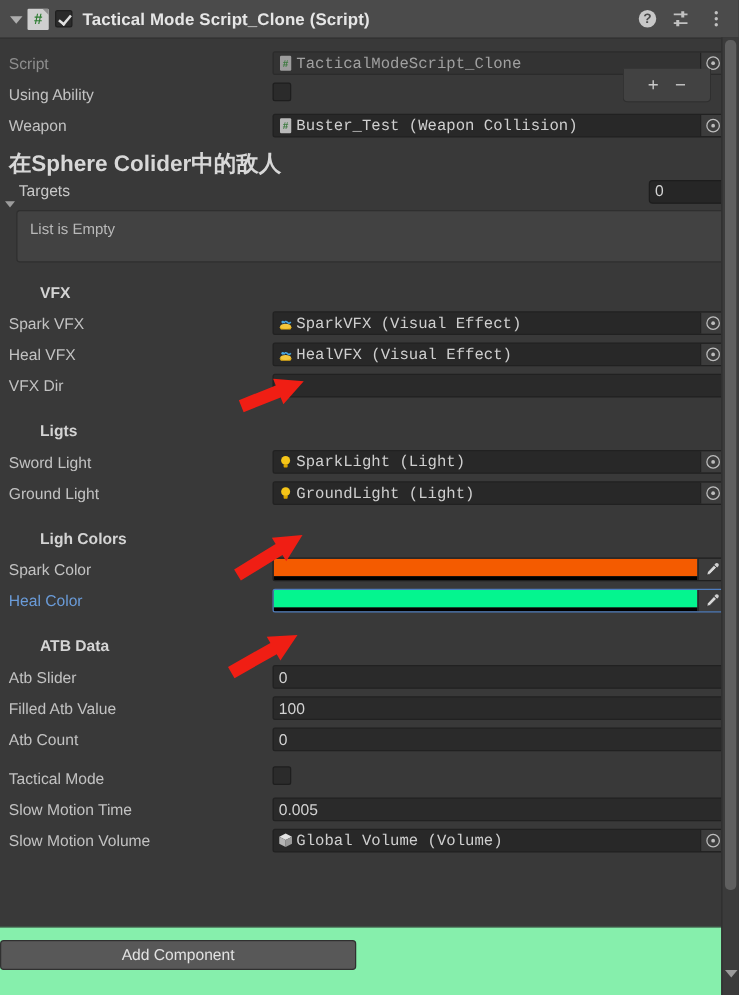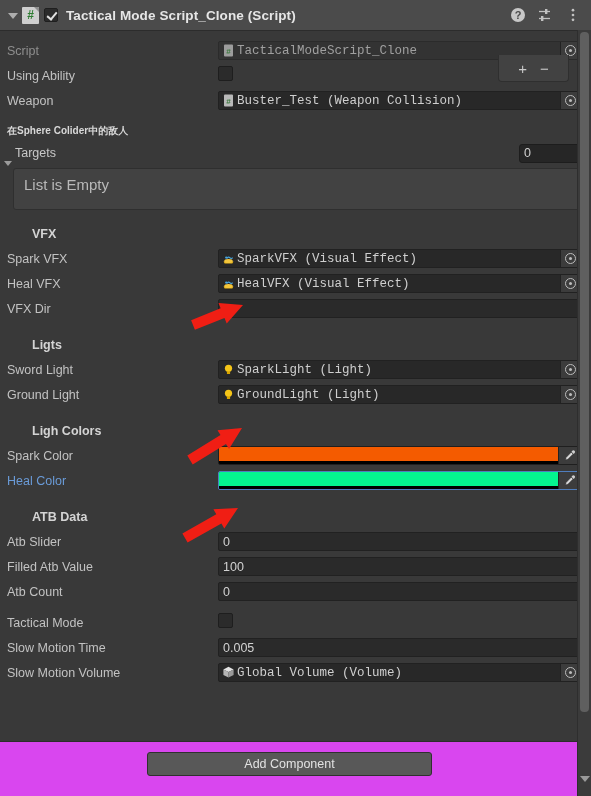--- a/index.html
+++ b/index.html
@@ -87,39 +87,39 @@
 
   .small-cbox{
     width:15px;height:15px;border-radius:2px;background:#2b2b2b;border:1px solid #1e1e1e;
     box-sizing:border-box;cursor:pointer;
   }
 
   .section-head{
     font-size:12.5px;font-weight:bold;color:#d4d4d4;padding-left:4px;
     height:25px;display:flex;align-items:center;margin-left:25px;
   }
-  .cjk-note{font-size:10px;font-weight:bold;color:#d8d8d8;padding-left:4px;height:23px;display:flex;align-items:center;}
+  .cjk-note{font-size:18px;font-weight:bold;color:#d8d8d8;padding-left:4px;height:23px;display:flex;align-items:center;}
   .spacer{height:11px;}
   .spacer-sm{height:6px;}
 
   
   .targets-row{display:flex;align-items:center;height:22px;}
   .tri{width:12px;flex:0 0 12px;position:relative;cursor:pointer;}
   .tri:after{content:"";position:absolute;left:1px;top:8px;
     border-left:4.5px solid transparent;border-right:4.5px solid transparent;border-top:5.5px solid #9c9c9c;}
   .targets-label{font-size:12.5px;color:#c8c8c8;}
   .size-field{
     margin-left:auto;width:62px;height:19px;background:#262626;border:1px solid #1d1d1d;
     border-radius:3px;display:flex;align-items:center;padding:0 4px;box-sizing:border-box;
     font-size:12.5px;color:#d2d2d2;
   }
   .list-box{
     margin:4px 0 0 10px;height:42px;background:#424242;border:1px solid #2f2f2f;border-radius:3px;
     display:flex;align-items:flex-start;padding:7px 0 0 10px;box-sizing:border-box;
-    font-size:15px;color:#b9b9b9;position:relative;
+    font-size:12px;color:#b9b9b9;position:relative;
   }
   .list-btns{
     position:absolute;right:22px;top:55px;width:69px;height:26px;
     background:#424242;border:1px solid #2f2f2f;border-top:none;border-radius:0 0 4px 4px;
     display:flex;align-items:center;justify-content:center;gap:13px;
   }
   .list-btns span{font-size:15px;color:#c9c9c9;cursor:pointer;line-height:1;}
 
   
   .colorfield{display:flex;height:19px;border:1px solid #1f1f1f;border-radius:2px;box-sizing:border-box;overflow:hidden;}
@@ -127,22 +127,22 @@
   .color-sw{flex:1;display:flex;flex-direction:column;}
   .color-sw .rgb{flex:1;}
   .color-sw .alpha{height:3px;background:#000;}
   .eyedrop{
     width:21px;flex:0 0 21px;background:#3c3c3c;display:flex;align-items:center;justify-content:center;cursor:pointer;
     border-left:1px solid #222;
   }
 
   
   .footer{
-    position:absolute;left:0;right:12px;bottom:0;height:55px;background:#d946ef;
-    border-top:1px solid #2d2d2d;display:flex;align-items:flex-start;justify-content:center;padding-top:10px;
+    position:absolute;left:0;right:12px;bottom:0;height:55px;background:#86efac;
+    border-top:1px solid #2d2d2d;display:flex;align-items:flex-start;justify-content:flex-start;padding-top:10px;
     box-sizing:border-box;
   }
   .add-comp{
     width:283px;height:22px;background:#585858;border:1px solid #303030;border-radius:3px;
     display:flex;align-items:center;justify-content:center;font-size:12.5px;color:#e2e2e2;cursor:pointer;
   }
 
   
   .scrollbar{position:absolute;right:0;top:30px;bottom:0;width:13px;background:#3b3b3b;border-left:1px solid #2e2e2e;}
   .scroll-thumb{position:absolute;left:2px;top:2px;width:9px;height:680px;background:#5f5f5f;border-radius:4px;cursor:pointer;}

